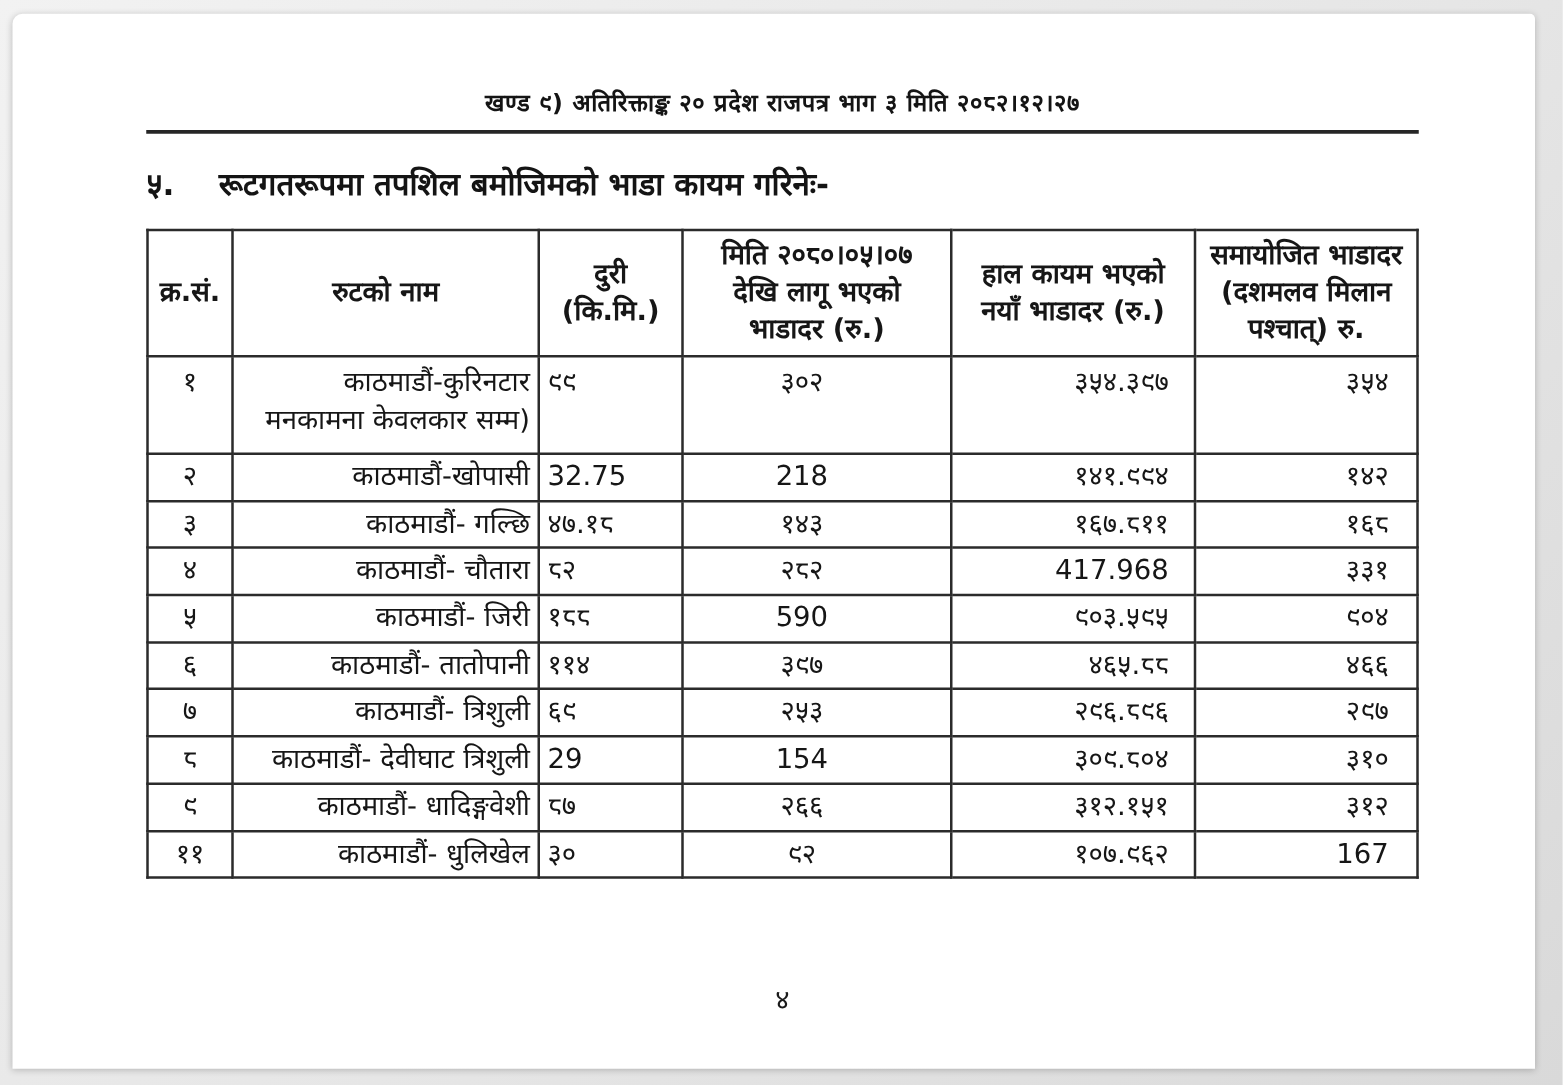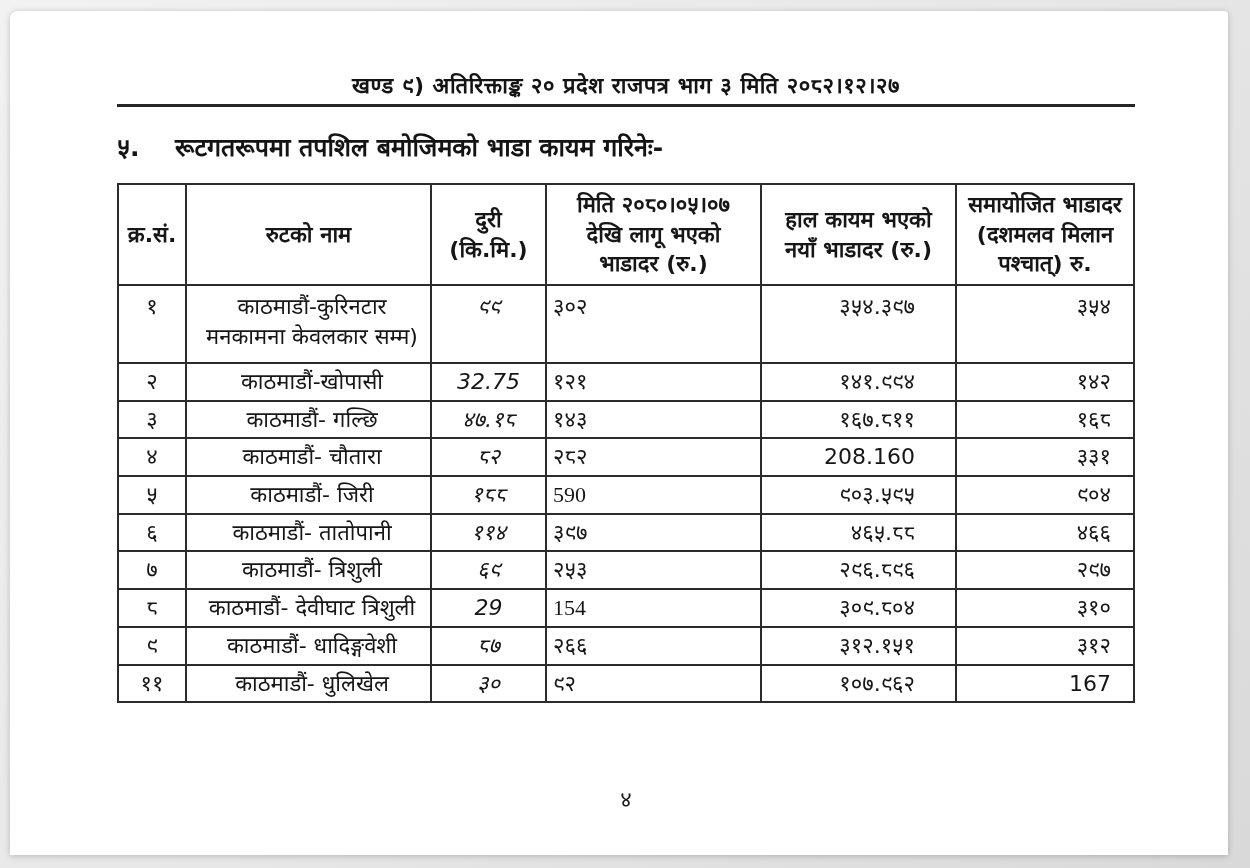--- a/index.html
+++ b/index.html
@@ -30,21 +30,21 @@
     box-shadow: 0 1px 6px rgba(0,0,0,0.22);
     color: #1a1a1a;
   }
 
   .gazette-header {
     position: absolute;
     top: 58px;
     left: 107px;
     width: 1018px;
     text-align: center;
-    font-size: 22px;
+    font-size: 19px;
     font-weight: 700;
     letter-spacing: 0.5px;
     color: #141414;
   }
 
   .header-rule {
     position: absolute;
     top: 93px;
     left: 107px;
     width: 1018px;
@@ -94,24 +94,24 @@
   
   col.c-sn    { width: 68px; }
   col.c-route { width: 245px; }
   col.c-dist  { width: 115px; }
   col.c-old   { width: 215px; }
   col.c-new   { width: 195px; }
   col.c-adj   { width: 178px; }
 
   
   .fare-table tbody td:nth-child(1) { text-align: center; }
-  .fare-table tbody td:nth-child(2) { text-align: center; padding-left: 13px; }
-  .fare-table tbody td:nth-child(3) { text-align: center; font-style: italic; }
-  .fare-table tbody td:nth-child(4) { text-align: left; padding-right: 30px; font-family: Liberation Serif, serif; }
-  .fare-table tbody td:nth-child(5) { text-align: right; padding-right: 40px; }
+  .fare-table tbody td:nth-child(2) { text-align: right; padding-left: 13px; }
+  .fare-table tbody td:nth-child(3) { text-align: left; }
+  .fare-table tbody td:nth-child(4) { text-align: center; padding-right: 30px; }
+  .fare-table tbody td:nth-child(5) { text-align: right; padding-right: 20px; }
   .fare-table tbody td:nth-child(6) { text-align: right; padding-right: 22px; }
 
   .page-number {
     position: absolute;
     top: 772px;
     left: 107px;
     width: 1018px;
     text-align: center;
     font-size: 22px;
     color: #1a1a1a;
@@ -164,38 +164,38 @@
 मनकामना केवलकार सम्म)</td>
             <td>९९</td>
             <td>३०२</td>
             <td>३५४.३९७</td>
             <td>३५४</td>
           </tr>
           <tr>
             <td>२</td>
             <td>काठमाडौं-खोपासी</td>
             <td>32.75</td>
-            <td>१२१</td>
+            <td>218</td>
             <td>१४१.९९४</td>
             <td>१४२</td>
           </tr>
           <tr>
             <td>३</td>
             <td>काठमाडौं- गल्छि</td>
             <td>४७.१८</td>
             <td>१४३</td>
             <td>१६७.८११</td>
             <td>१६८</td>
           </tr>
           <tr>
             <td>४</td>
             <td>काठमाडौं- चौतारा</td>
             <td>८२</td>
             <td>२८२</td>
-            <td>208.160</td>
+            <td>417.968</td>
             <td>३३१</td>
           </tr>
           <tr>
             <td>५</td>
             <td>काठमाडौं- जिरी</td>
             <td>१८८</td>
             <td>590</td>
             <td>९०३.५९५</td>
             <td>९०४</td>
           </tr>

